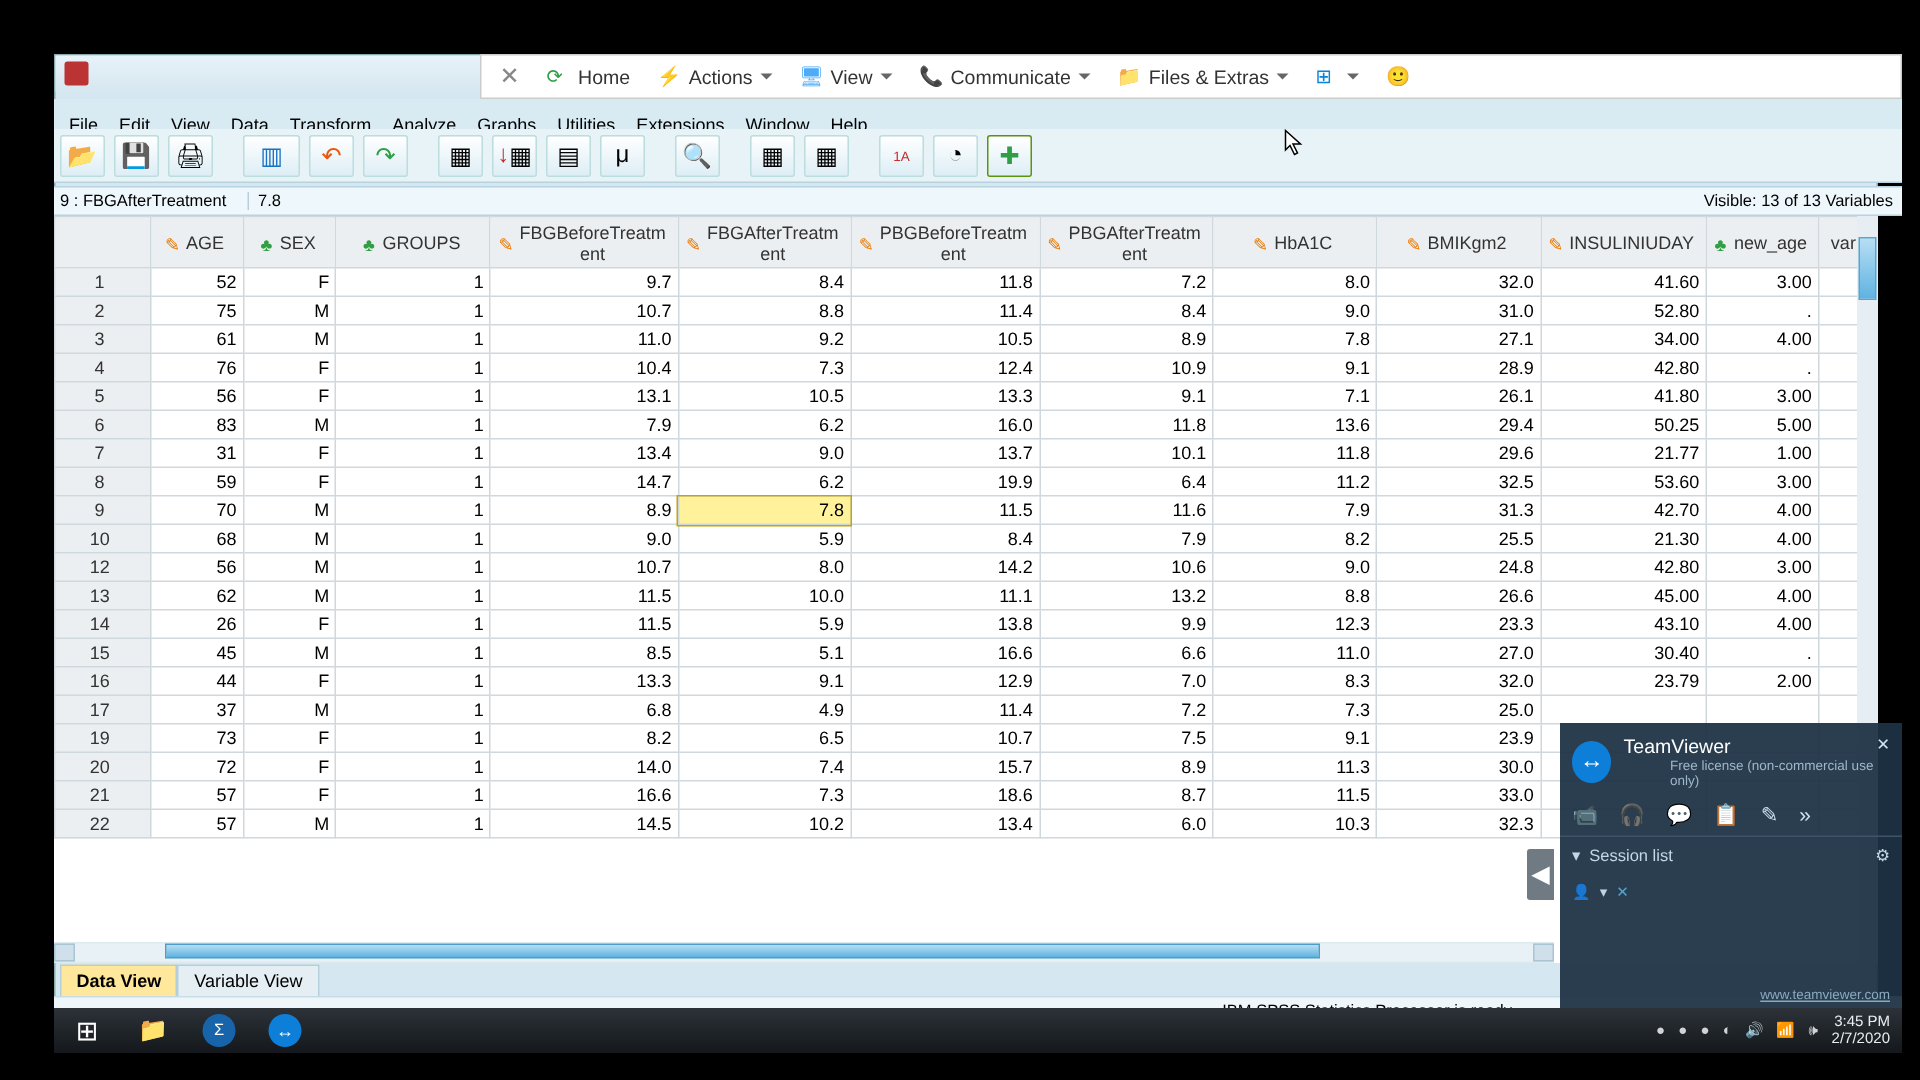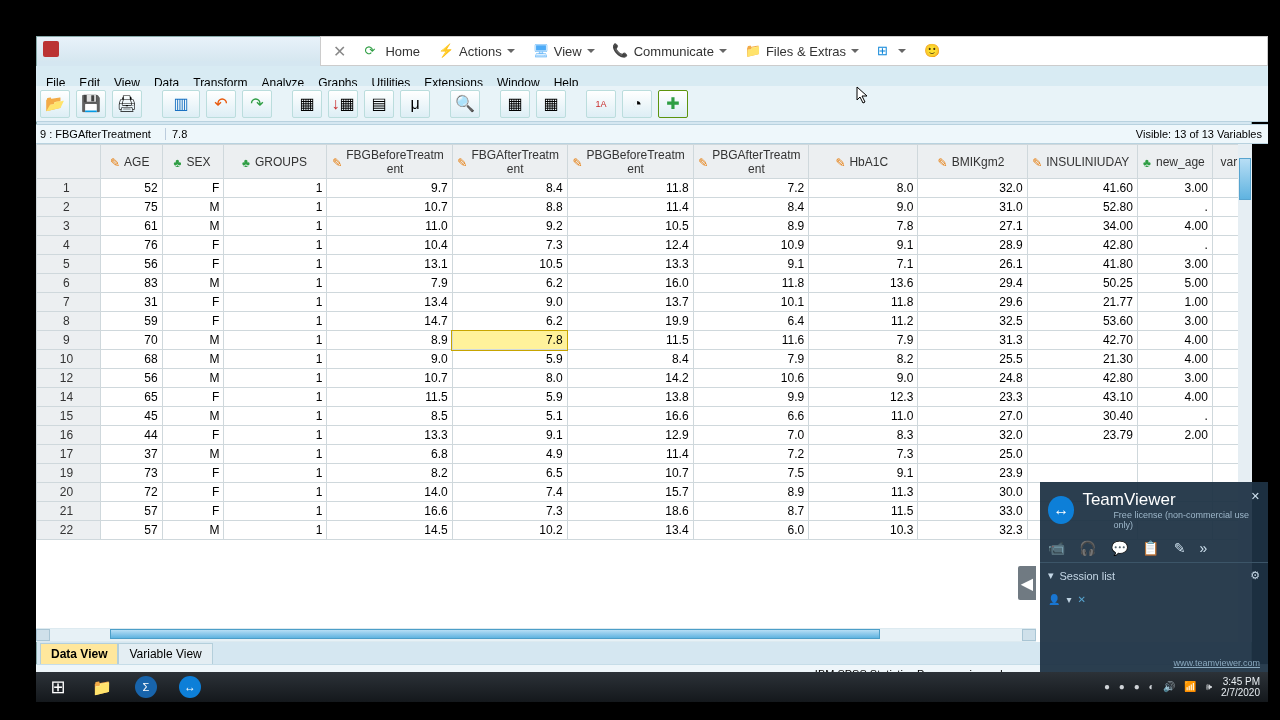--- a/index.html
+++ b/index.html
@@ -43,21 +43,21 @@
 .tabs .act { background:#ffe79c; border-bottom:1px solid #ffe79c; font-weight:bold;}
 .status { position:absolute; left:36px; right:12px; bottom:38px; height:18px; background:#eef6fa; border-top:1px solid #c6dde8; display:flex; align-items:center; font-size:11px;}
 .status .txt { margin-left:auto; padding-right:260px;}
 .taskbar { position:absolute; left:36px; right:12px; bottom:18px; height:30px; background:linear-gradient(#2c3238,#14181c); display:flex; align-items:center;}
 .taskbar .tb{width:44px;height:28px;display:flex;align-items:center;justify-content:center;cursor:pointer;}
 .tray { margin-left:auto; display:flex; align-items:center; color:#e8eef2; font-size:10px; padding-right:8px; gap:6px;}
 .tv-panel { position:absolute; right:12px; bottom:48px; width:228px; height:190px; background:rgba(30,50,68,0.94); color:#c5d7e6; font-size:11px;}
 .tv-panel .hd { display:flex; align-items:center; padding:8px 8px 4px 8px;}
 .tv-panel .logo { width:28px; height:28px; border-radius:50%; background:#0d7fd8; display:flex; align-items:center; justify-content:center; color:#fff; font-size:16px;}
 .tv-panel .tt { margin-left:8px;}
-.tv-panel .tt .a{font-size:17px;color:#fff;}
+.tv-panel .tt .a{font-size:13px;color:#fff;}
 .tv-panel .tt .b{font-size:9px;color:#9eb7ca;margin-left:31px;}
 .tv-panel .ics { display:flex; gap:14px; padding:6px 8px; font-size:14px; color:#cfe1ef;}
 .tv-panel .sess { padding:6px 8px; display:flex; align-items:center; gap:6px; border-top:1px solid #3c5568;}
 .tv-panel .host { padding:6px 8px; font-size:10px; color:#bfd3e2; display:flex; align-items:center; gap:6px;}
 .tv-panel .ft { position:absolute; bottom:4px; right:8px; color:#8aa9bf; font-size:9px; text-decoration:underline;}
 .tv-panel .xx { position:absolute; top:8px; right:8px; color:#cfe1ef; cursor:pointer;}
 .cursor { position:absolute; top:86px; left:856px; width:14px; height:18px; pointer-events:none;}
 .cursor svg{width:14px;height:18px;}
 .tiny-icons{position:absolute; top:72px; right:340px; display:flex; gap:4px;}
 .tiny-icons div{width:14px;height:14px;border:1px solid #b4cfdb;background:#eef6fa;}
@@ -402,22 +402,37 @@
           <td>8.0</td>
           <td>14.2</td>
           <td>10.6</td>
           <td>9.0</td>
           <td>24.8</td>
           <td>42.80</td>
           <td>3.00</td>
           <td></td>
         </tr>
         <tr>
+          <th class="rownum">13</th>
+          <td>62</td>
+          <td class="sexcol">M</td>
+          <td>1</td>
+          <td>11.5</td>
+          <td>10.0</td>
+          <td>11.1</td>
+          <td>13.2</td>
+          <td>8.8</td>
+          <td>26.6</td>
+          <td>45.00</td>
+          <td>4.00</td>
+          <td></td>
+        </tr>
+        <tr>
           <th class="rownum">14</th>
-          <td>65</td>
+          <td>26</td>
           <td class="sexcol">F</td>
           <td>1</td>
           <td>11.5</td>
           <td>5.9</td>
           <td>13.8</td>
           <td>9.9</td>
           <td>12.3</td>
           <td>23.3</td>
           <td>43.10</td>
           <td>4.00</td>

